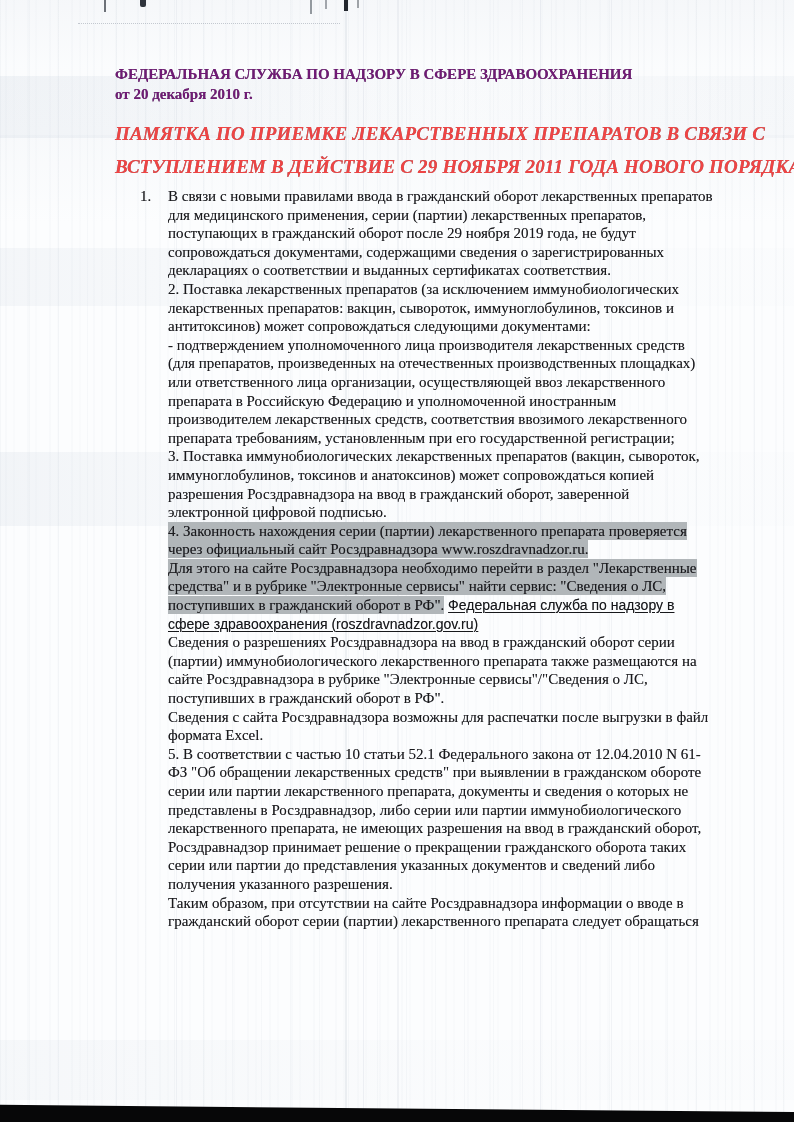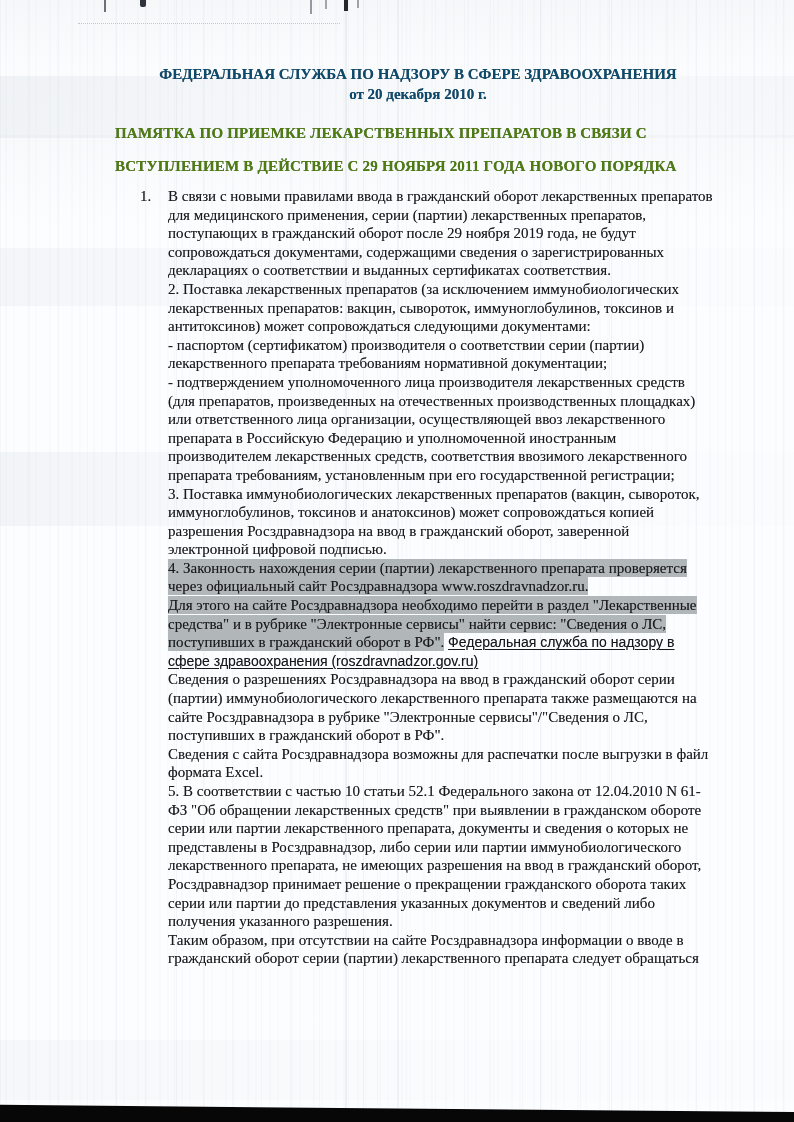--- a/index.html
+++ b/index.html
@@ -67,26 +67,27 @@
     position: absolute; left: 0; bottom: 0; width: 100%; height: 26px;
     background: #070708;
     clip-path: polygon(0 34%, 100% 62%, 100% 100%, 0 100%);
     pointer-events: none;
   }
 
   .content {
     position: absolute; left: 115px; top: 64px; width: 606px;
     color: #18181a;
   }
-  .doc-header { font-weight: bold; font-size: 15px; line-height: 20px; color: #0c4a6e; text-shadow: 0 0 .5px rgba(15,15,20,.55); text-align: center; }
+  .doc-header { font-weight: bold; font-size: 15px; line-height: 20px; color: #701a75; text-shadow: 0 0 .5px rgba(15,15,20,.55); }
   .doc-title {
     margin: 13px 0 0 0;
-    font-weight: bold; font-size: 15px; line-height: 33px;
-    color: #4d7c0f; letter-spacing: .2px;
+    font-weight: bold; font-size: 19px; line-height: 33px;
+    color: #ef4444; letter-spacing: .2px;
     text-shadow: 0 0 .5px rgba(15,15,20,.55);
+    font-style: italic;
   }
   .doc-title span { display: block; white-space: nowrap; }
 
   .doc-body {
     margin: 4px 0 0 53px; width: 545px;
     font-size: 15px; line-height: 18.6px;
     color: #1a1a1d; text-shadow: 0 0 .45px rgba(20,20,28,.45);
   }
   .para { position: relative; }
   .para .marker { position: absolute; left: -28px; top: 0; }
@@ -136,21 +137,20 @@
     </h1>
 
     <div class="doc-body">
 
       <div class="para">
         <span class="marker">1.</span>
         <span>В связи с новыми правилами ввода в гражданский оборот лекарственных препаратов для медицинского применения, серии (партии) лекарственных препаратов, поступающих в гражданский оборот после 29 ноября 2019 года, не будут сопровождаться документами, содержащими сведения о зарегистрированных декларациях о соответствии и выданных сертификатах соответствия.</span>
       </div>
 
       <div class="para">2. Поставка лекарственных препаратов (за исключением иммунобиологических лекарственных препаратов: вакцин, сывороток, иммуноглобулинов, токсинов и антитоксинов) может сопровождаться следующими документами:</div>
-      <div class="para">- паспортом (сертификатом) производителя о соответствии серии (партии) лекарственного препарата требованиям нормативной документации;</div>
       <div class="para">- подтверждением уполномоченного лица производителя лекарственных средств (для препаратов, произведенных на отечественных производственных площадках) или ответственного лица организации, осуществляющей ввоз лекарственного препарата в Российскую Федерацию и уполномоченной иностранным производителем лекарственных средств, соответствия ввозимого лекарственного препарата требованиям, установленным при его государственной регистрации;</div>
 
       <div class="para">3. Поставка иммунобиологических лекарственных препаратов (вакцин, сывороток, иммуноглобулинов, токсинов и анатоксинов) может сопровождаться копией разрешения Росздравнадзора на ввод в гражданский оборот, заверенной электронной цифровой подписью.</div>
 
       <div class="para">
         <mark class="hl">4. Законность нахождения серии (партии) лекарственного препарата проверяется через официальный сайт Росздравнадзора www.roszdravnadzor.ru.</mark>
       </div>
 
       <div class="para">
         <mark class="hl">Для этого на сайте Росздравнадзора необходимо перейти в раздел "Лекарственные средства" и в рубрике "Электронные сервисы" найти сервис: "Сведения о ЛС, поступивших в гражданский оборот в РФ".</mark>

